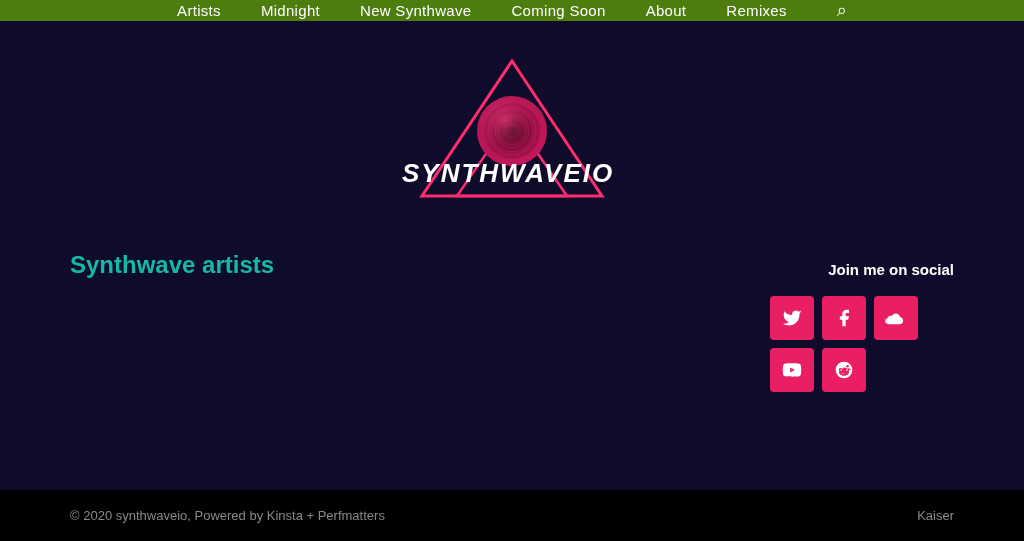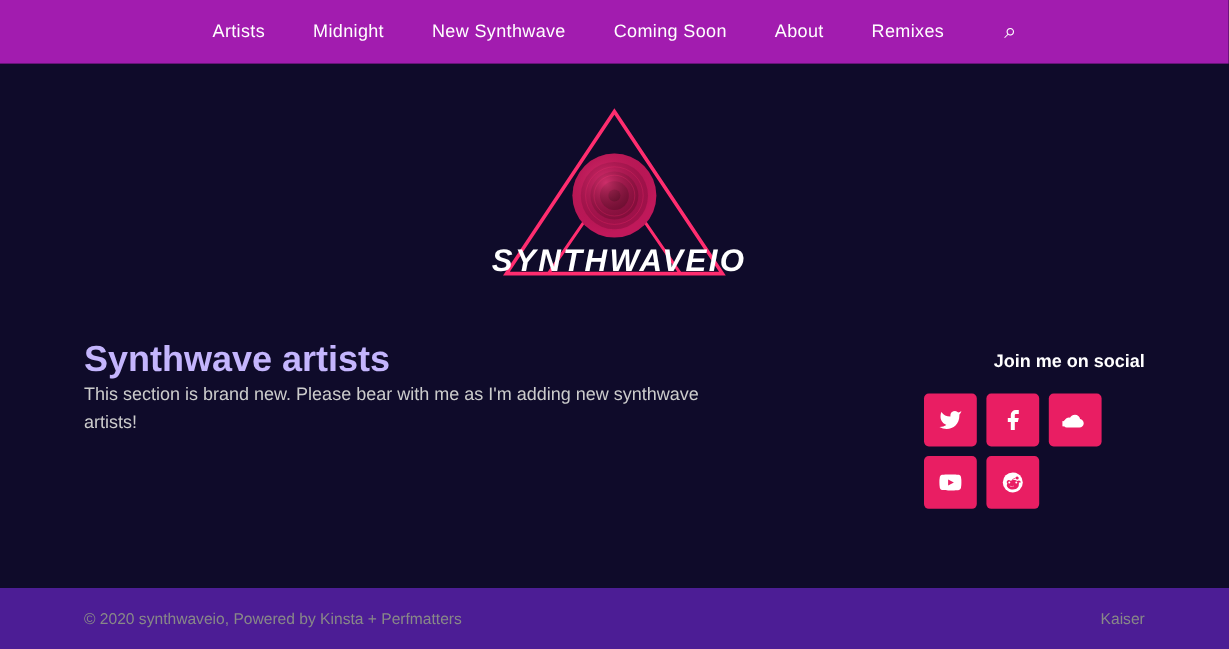--- a/index.html
+++ b/index.html
@@ -11,22 +11,22 @@
       min-height: 541px;
       overflow-x: hidden;
     }
 
     
     nav {
       display: flex;
       justify-content: center;
       align-items: center;
       gap: 40px;
-      padding: 16px 60px;
-      background-color: #a21caf;
+      padding: 0 60px;
+      background-color: #4d7c0f;
       border-bottom: none;
     }
     nav a {
       color: #ffffff;
       text-decoration: none;
       font-size: 15px;
       font-weight: 400;
       letter-spacing: 0.3px;
       cursor: pointer;
     }
@@ -70,23 +70,24 @@
     
     .main-content {
       display: flex;
       padding: 20px 70px 40px;
       gap: 40px;
     }
     .left-section {
       flex: 1;
     }
     .page-title {
-      font-size: 30px;
+      font-size: 24px;
       font-weight: 700;
-      color: #c4b5fd;
+      color: #14b8a6;
+      margin-bottom: 30px;
     }
     .description {
       font-size: 15px;
       color: #cccccc;
       line-height: 1.6;
       margin-bottom: 30px;
       max-width: 560px;
     }
     .artists-list {
       position: relative;
@@ -134,21 +135,21 @@
       display: flex;
       align-items: center;
       justify-content: center;
       cursor: pointer;
       color: #ffffff;
       font-size: 18px;
     }
 
     
     footer {
-      background-color: #4c1d95;
+      background-color: #000000;
       padding: 18px 70px;
       display: flex;
       justify-content: space-between;
       align-items: center;
       margin-top: auto;
       position: fixed;
       bottom: 0;
       width: 1024px;
     }
     .footer-text {
@@ -198,30 +199,29 @@
       <circle cx="110" cy="90" r="17" fill="none" stroke="#ff2d6f" stroke-width="0.5" opacity="0.5"></circle>
 
       <defs>
         <radialGradient id="recGrad" cx="40%" cy="35%" r="60%">
           <stop offset="0%" stop-color="#ff4488" stop-opacity="0.6"></stop>
           <stop offset="100%" stop-color="#660022" stop-opacity="0"></stop>
         </radialGradient>
       </defs>
       <circle cx="110" cy="90" r="35" fill="url(#recGrad)"></circle>
     </svg>
-    <div style="position:absolute; bottom: 0; width:100%; text-align:right;">
+    <div style="position:absolute; bottom: 12px; width:100%; text-align:left;">
       <span class="logo-text">SYNTHWAVEIO</span>
     </div>
   </div>
 </div>
 
 <div class="main-content">
   <div class="left-section">
     <h1 class="page-title">Synthwave artists</h1>
-    <p class="description">This section is brand new. Please bear with me as I'm adding new synthwave artists!</p>
   </div>
 
   <div class="right-section">
     <p class="social-title">Join me on social</p>
     <div class="social-grid">
 
       <div class="social-btn">
         <svg width="20" height="20" viewBox="0 0 24 24" fill="white">
             <path d="M23 3a10.9 10.9 0 01-3.14 1.53 4.48 4.48 0 00-7.86 3v1A10.66 10.66 0 013 4s-4 9 5 13a11.64 11.64 0 01-7 2c9 5 20 0 20-11.5a4.5 4.5 0 00-.08-.83A7.72 7.72 0 0023 3z"></path>
           </svg>

